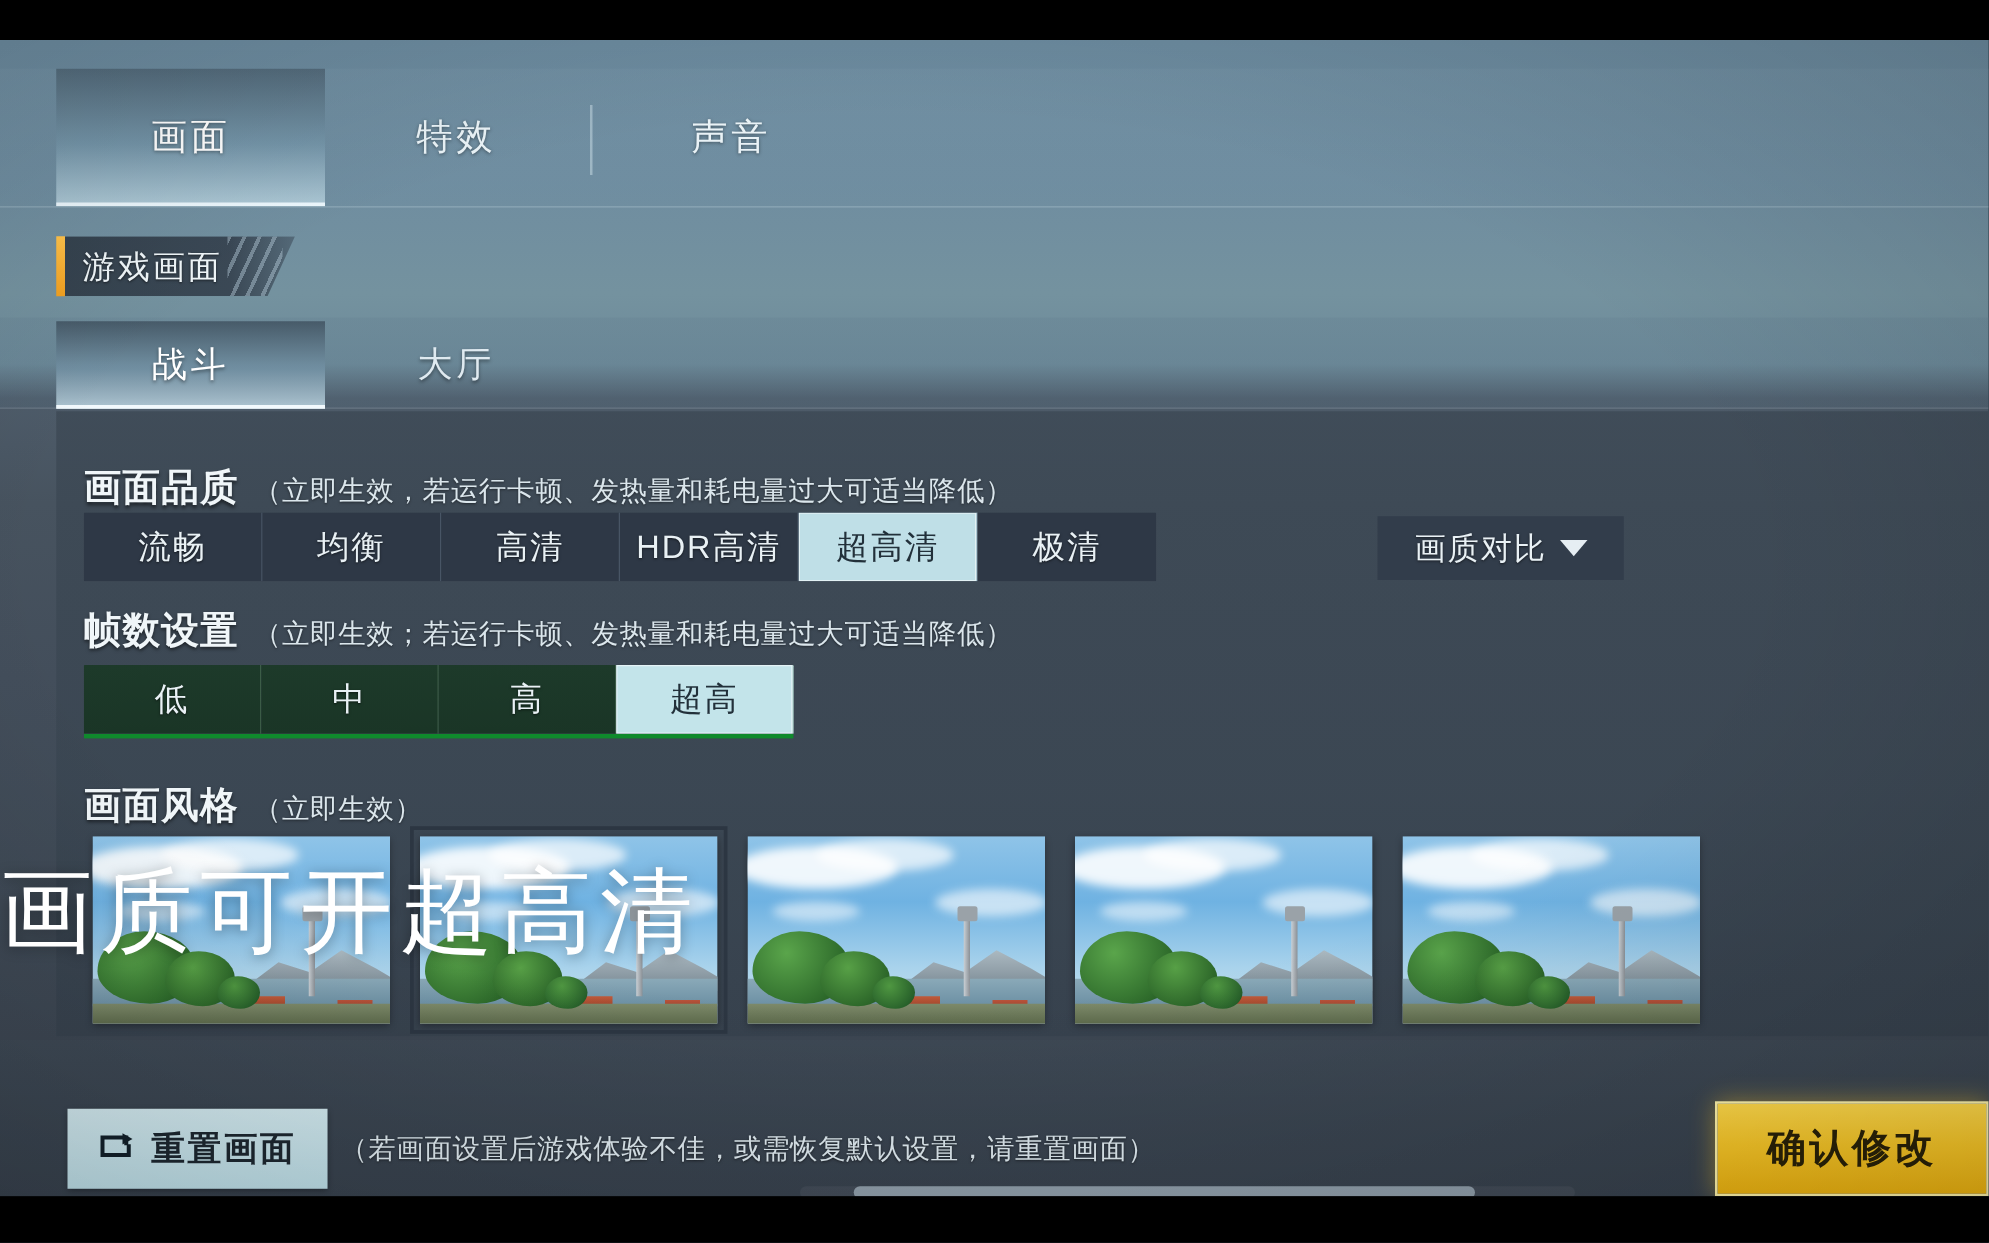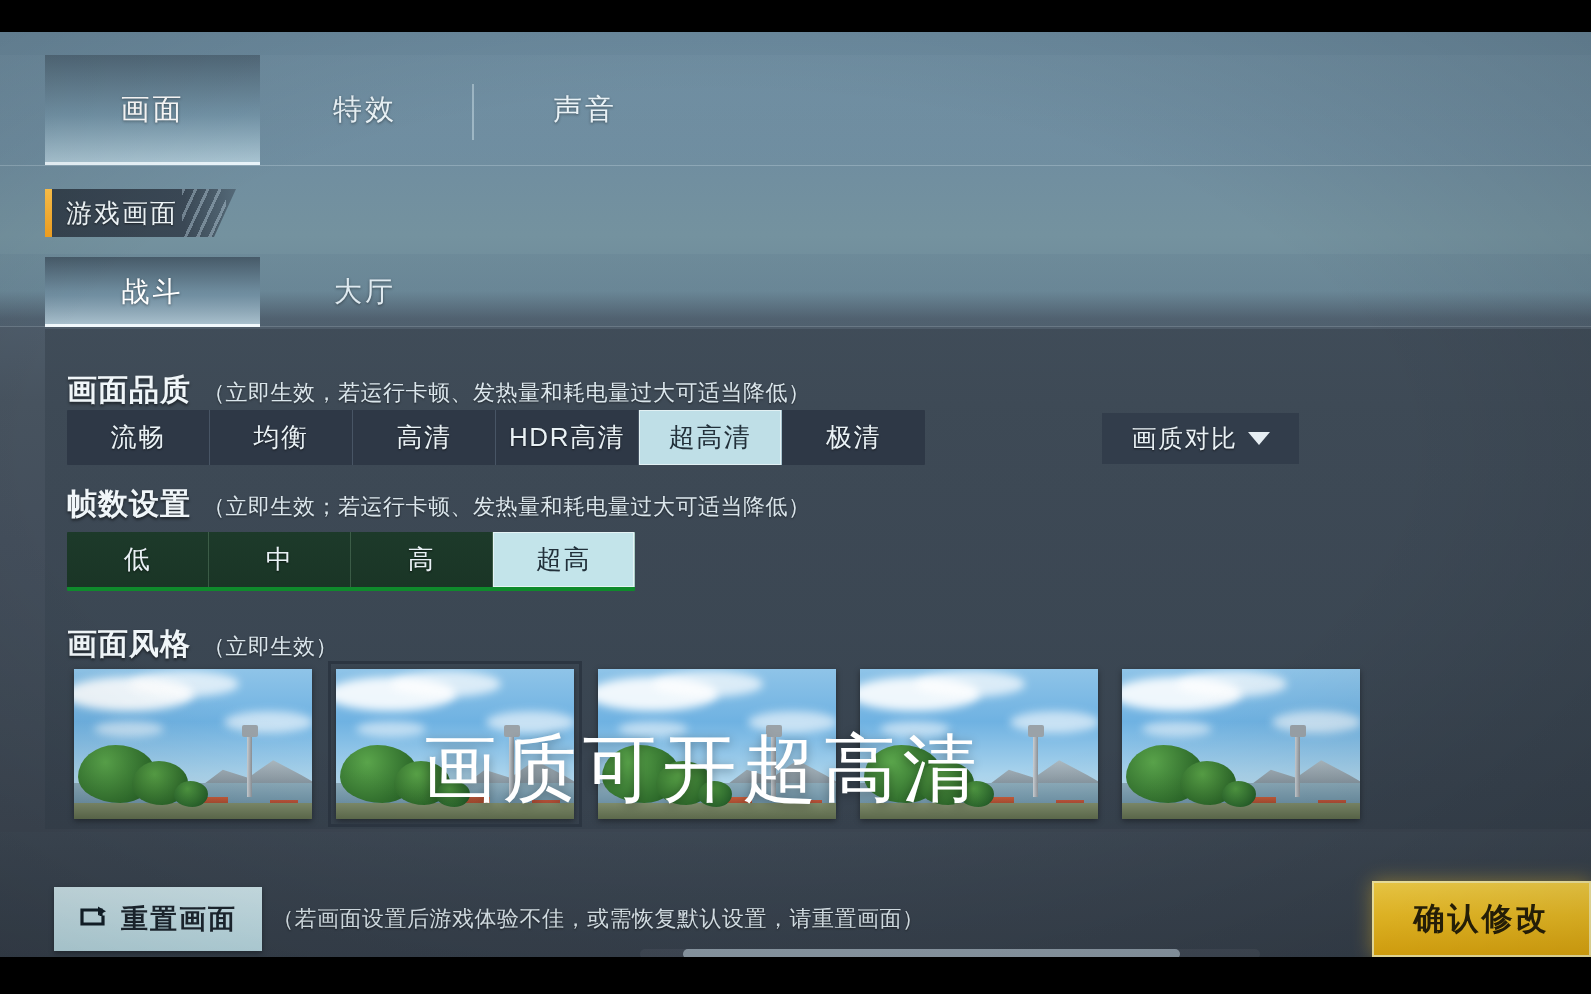--- a/index.html
+++ b/index.html
@@ -288,24 +288,24 @@
     background: linear-gradient(180deg, #c05a3a, #8e3c27);
   }
   .roof2 {
     position: absolute; bottom: 8px; left: 196px; width: 28px; height: 11px;
     background: linear-gradient(180deg, #b8533a, #863826);
   }
 
   
   .caption {
     position: absolute; left: 0; top: 648px; width: 1405px;
-    text-align: center;
+    text-align: left;
     color: #ffffff; font-size: 74px; letter-spacing: 6px;
     text-shadow: 0 2px 10px rgba(0,0,0,.35);
-    z-index: 25; pointer-events: none; margin-top: 40px;
+    z-index: 25; pointer-events: none;
   }
 
   
   .bottombar {
     position: absolute; left: 0; top: 800px; width: 1591px; height: 157px;
     background: linear-gradient(180deg, rgba(62,74,86,.55) 0%, rgba(58,69,81,.85) 30%, rgba(54,64,76,.95) 100%);
   }
   .reset-btn {
     position: absolute; left: 54px; top: 855px; width: 208px; height: 64px;
     background: linear-gradient(180deg, #cfe6ec 0%, #bcdde6 100%);

